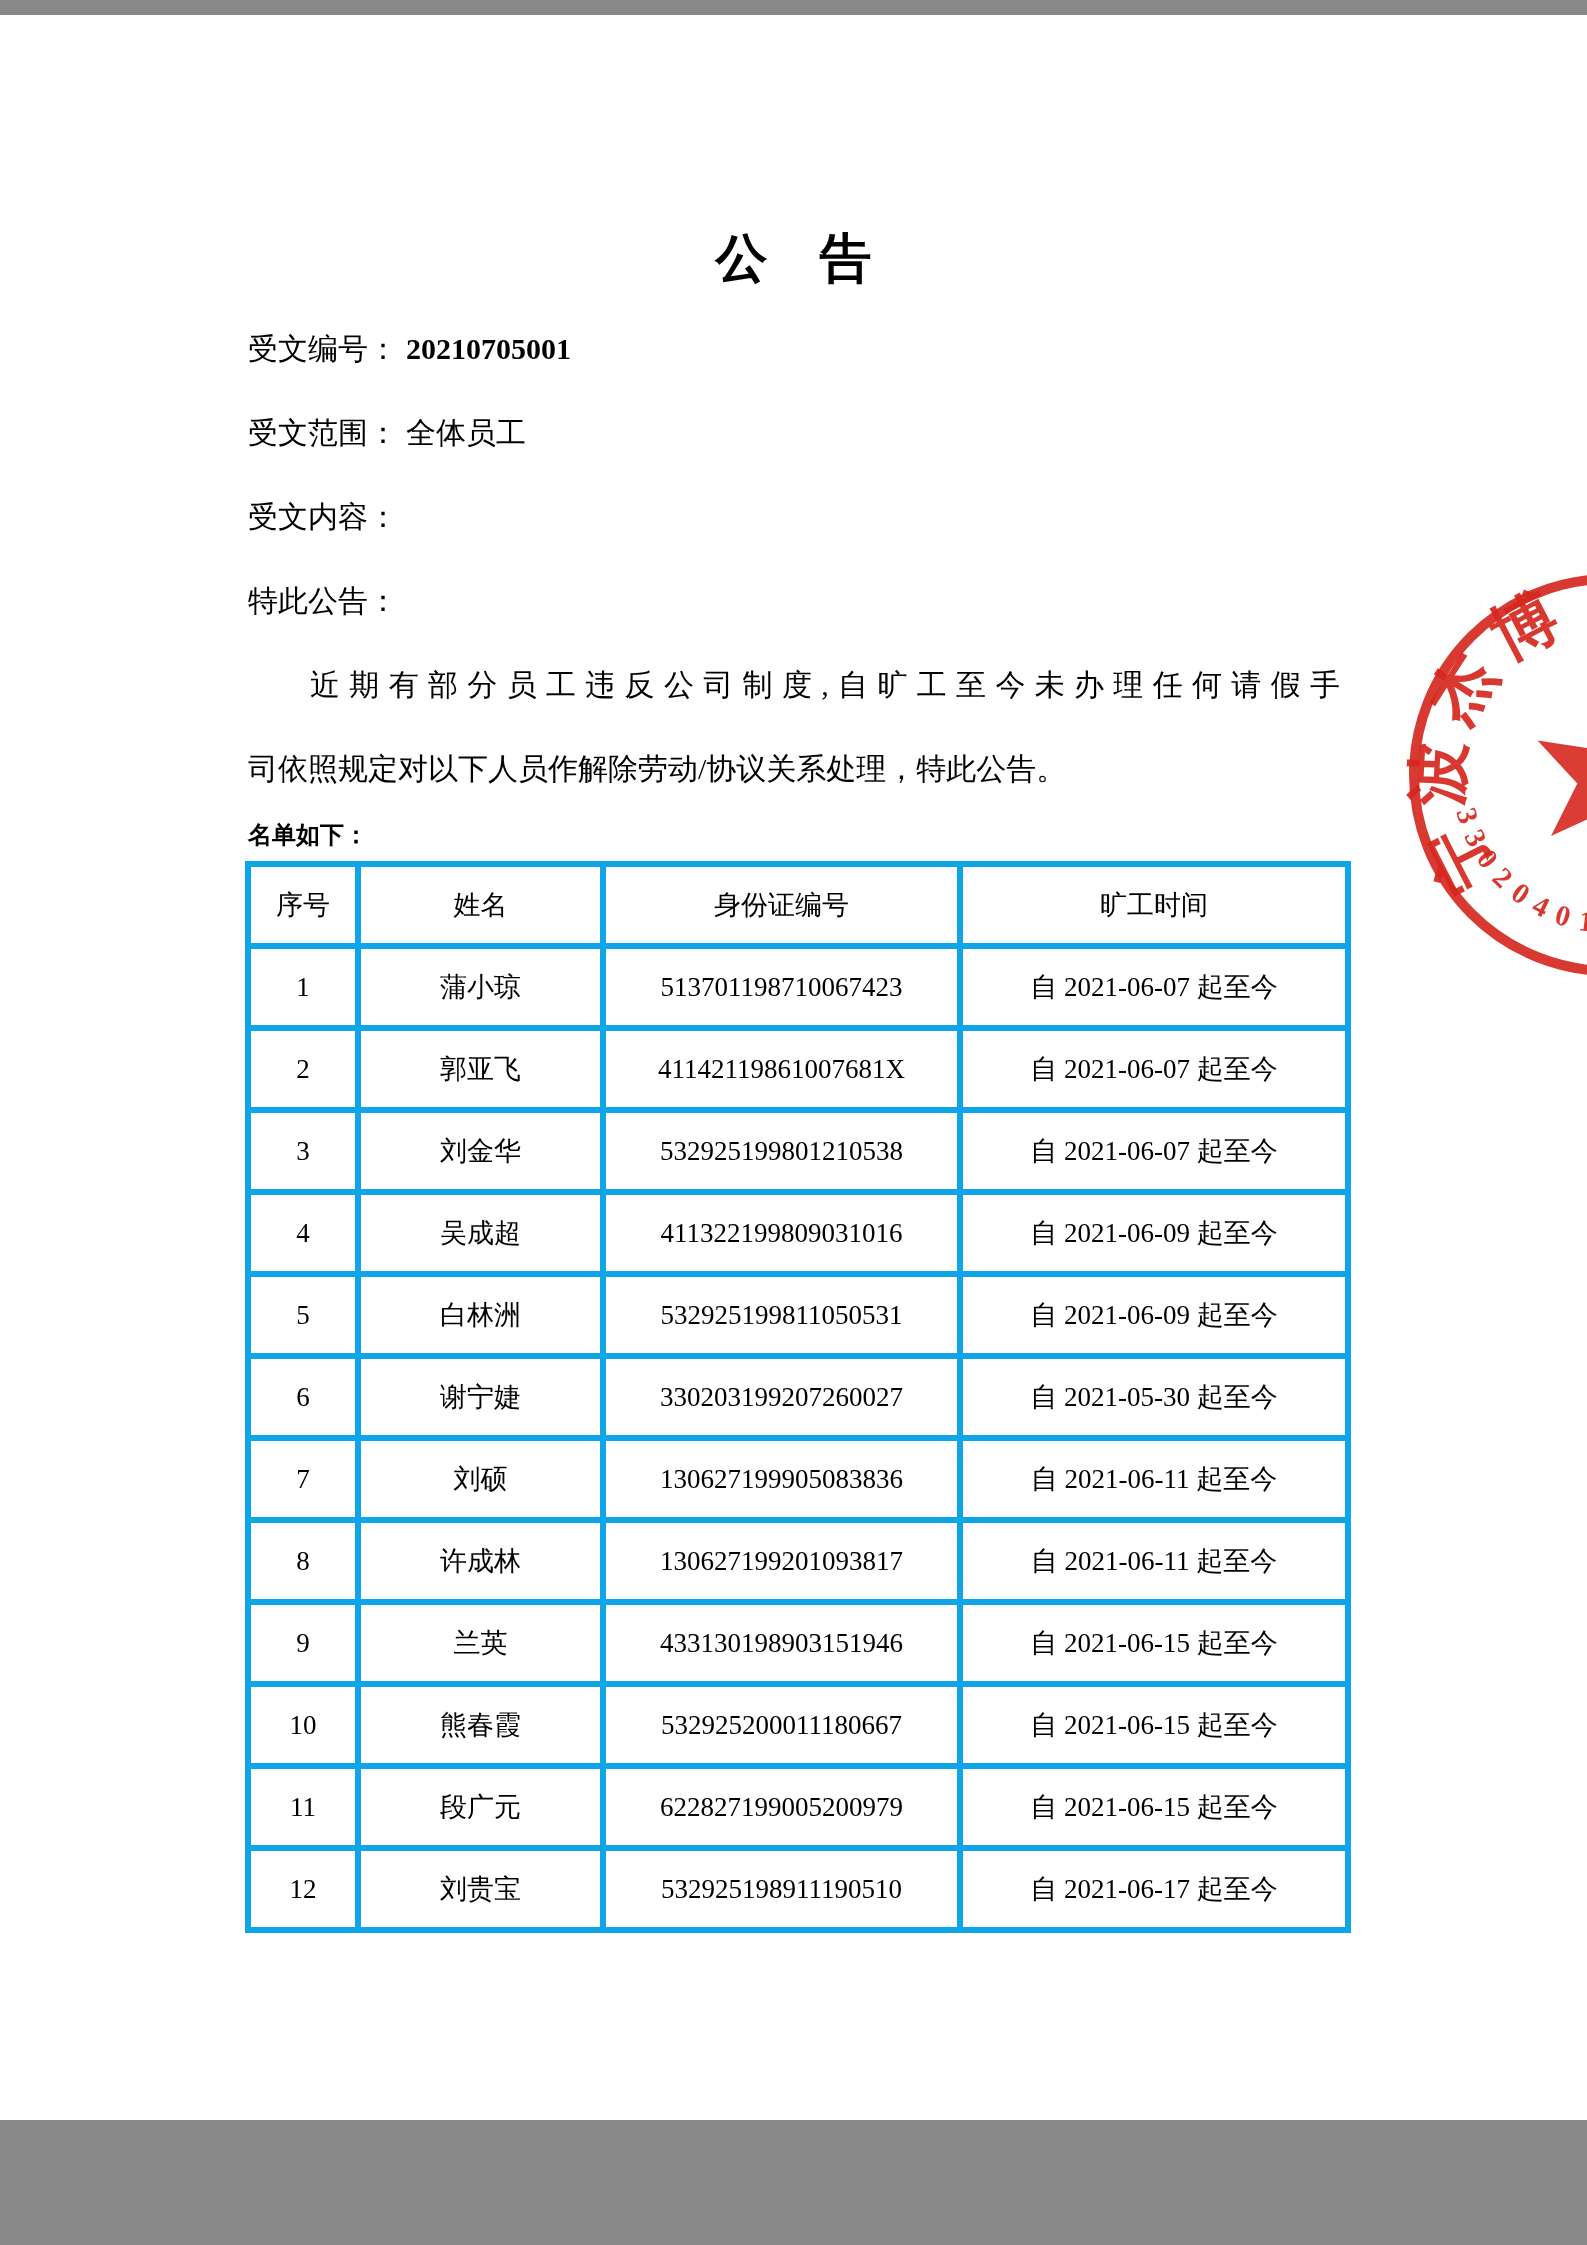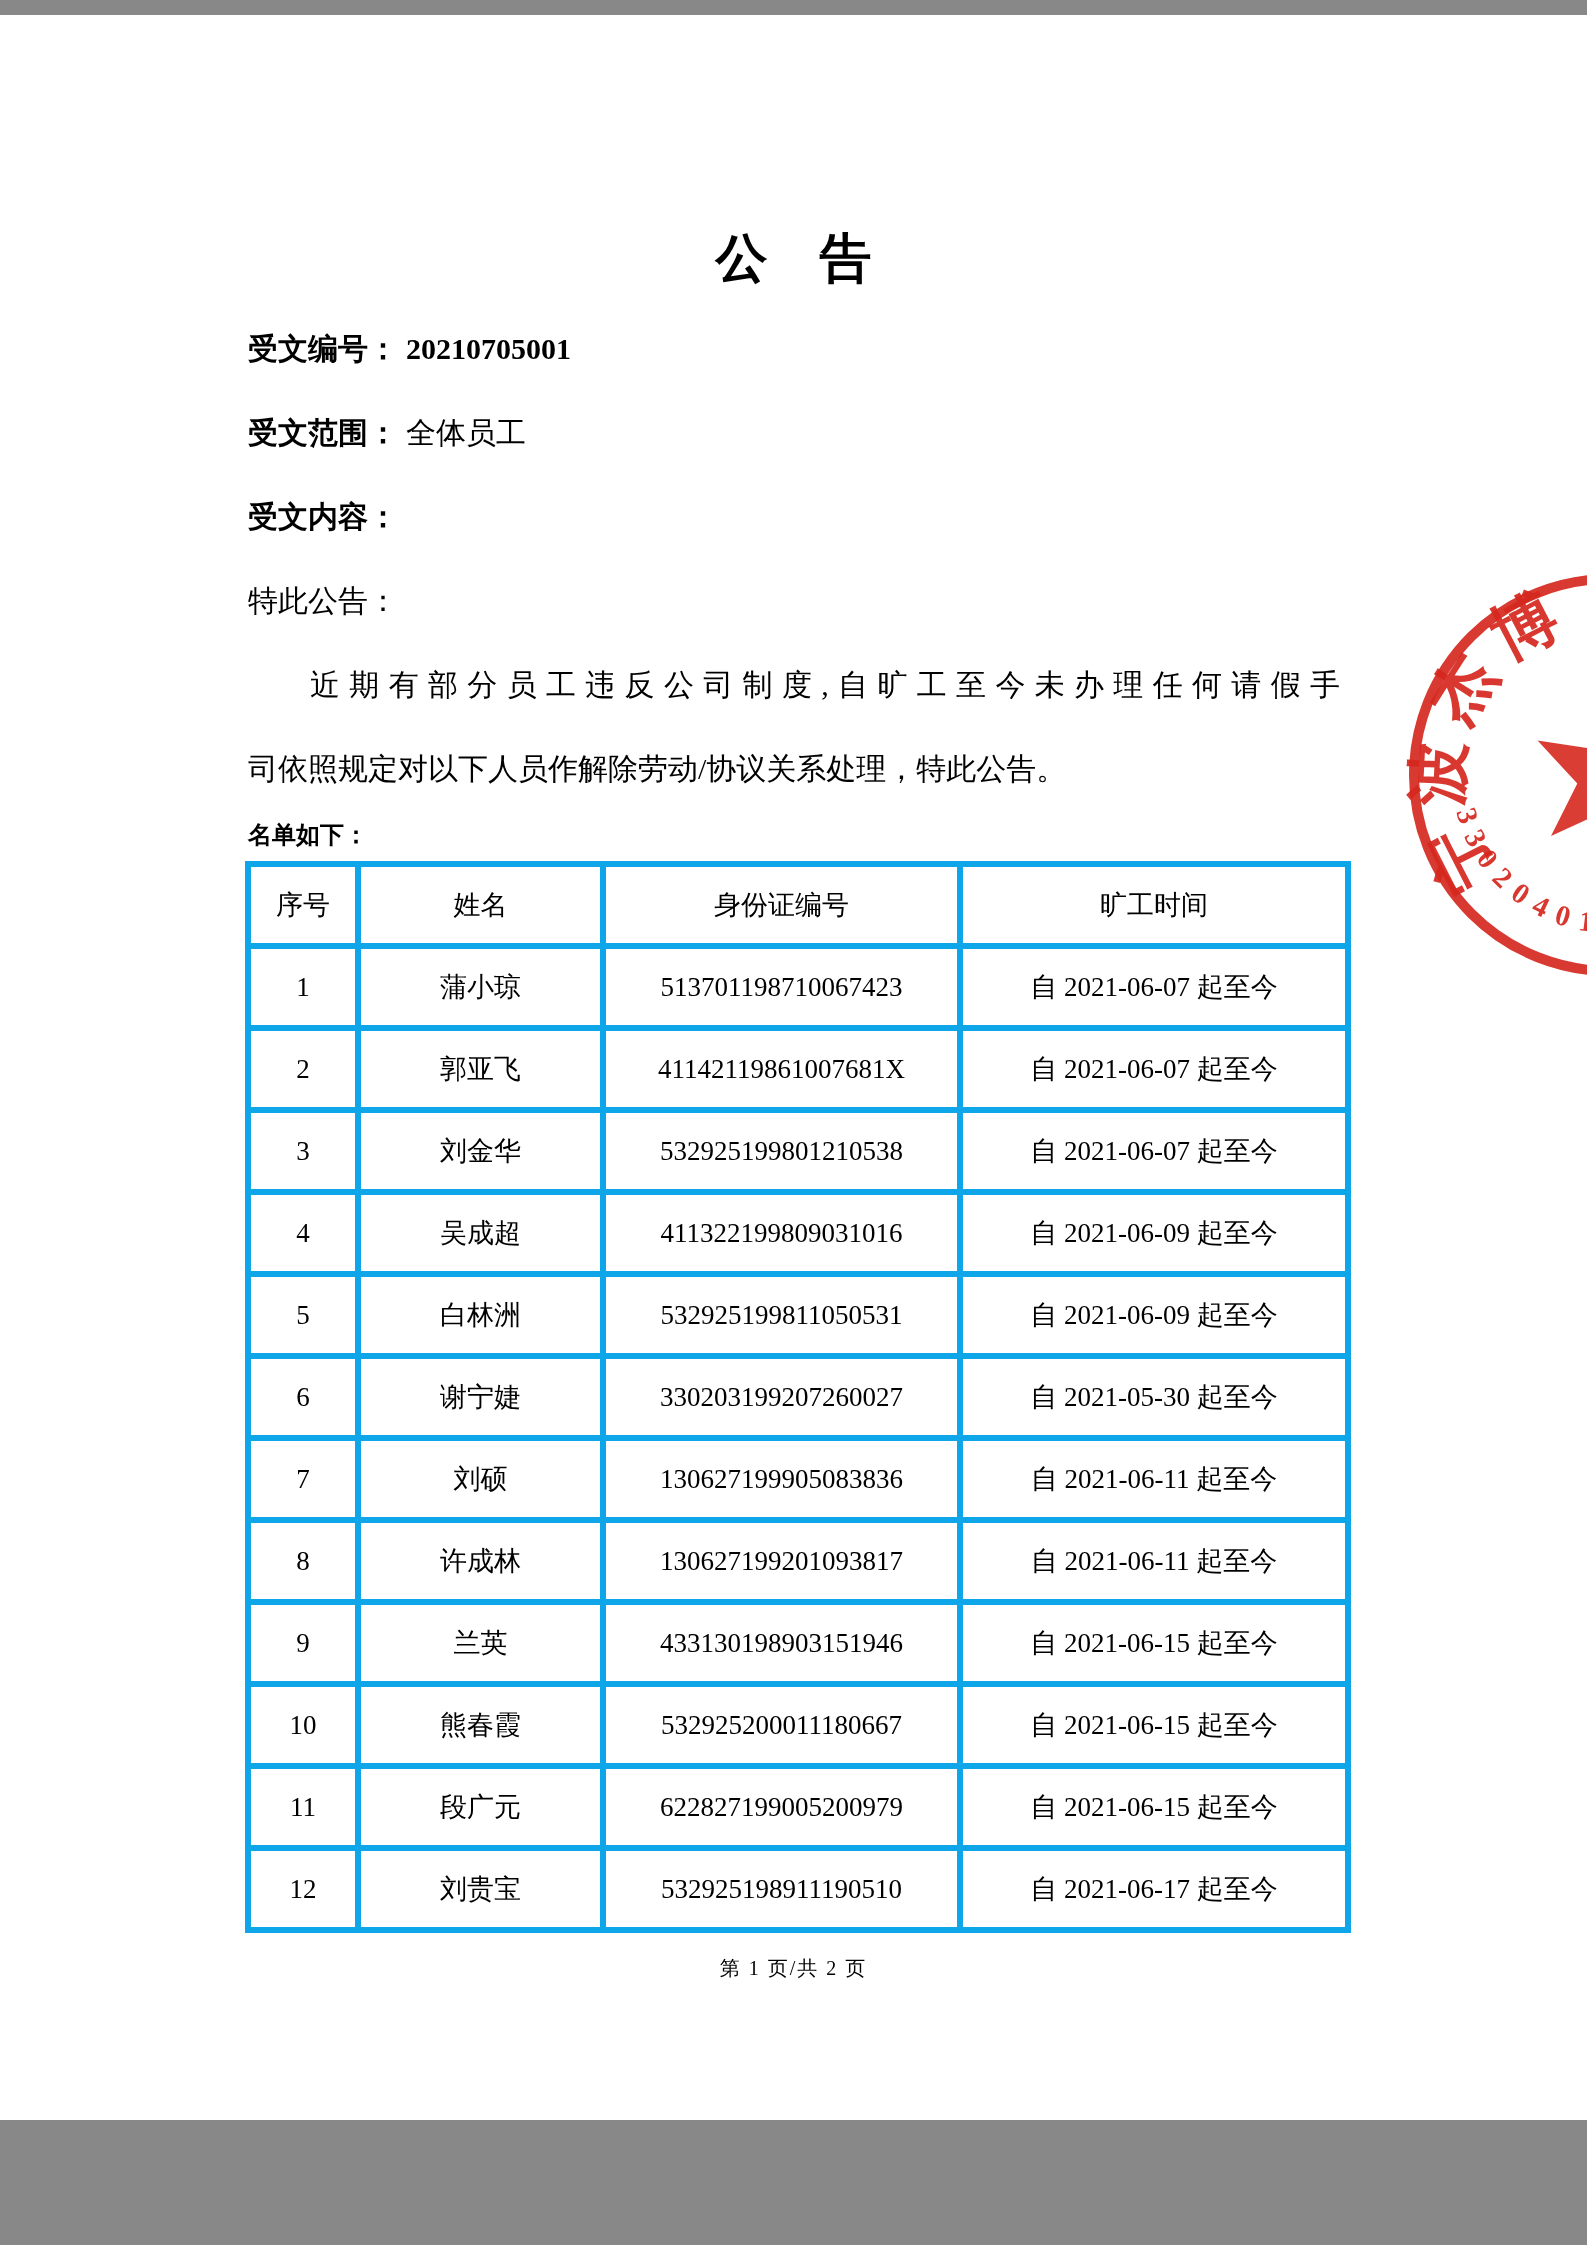--- a/index.html
+++ b/index.html
@@ -20,21 +20,21 @@
     line-height:64px;
     font-weight:700;
   }
   .content{
     margin-left:248px;
     width:1092px;
     margin-top:16px;
     font-size:30px;
   }
   .line{line-height:84px;}
-  .meta-label{font-weight:700;}
+  .meta-label{font-weight:400;}
   .meta-value{margin-left:8px;}
   .meta-value.bold{font-weight:700;}
   .jline{text-align:justify;text-align-last:justify;line-height:84px;}
   .jline.first{text-indent:62px;}
   .jline.last{text-align-last:left;}
   .list-intro{
     font-size:24px;
     font-weight:700;
     line-height:40px;
     margin-top:4px;
@@ -205,15 +205,14 @@
     <circle cx="212" cy="212" r="196" fill="none" stroke="#d5281e" stroke-width="10" opacity="0.92"></circle>
     <polygon points="212,134 231.4,189.3 290,190.7 243.4,226.2 260.2,282.3 212,249 163.8,282.3 180.6,226.2 134,190.7 192.6,189.3" transform="rotate(10 212 216)" fill="#d5281e" opacity="0.9"></polygon>
     <text font-size="64" font-weight="700" fill="#d5281e" opacity="0.92" letter-spacing="14">
       <textPath href="#sealTextArc" startOffset="8">宁波杰博</textPath>
     </text>
     <text font-size="29" font-weight="700" fill="#d5281e" opacity="0.92" letter-spacing="11">
       <textPath href="#sealNumArc" startOffset="4">3302040144565</textPath>
     </text>
   </svg>
 
-  <div class="footer">第 1 页/共 2 页</div>
 
 </div>
 
 </body></html>

